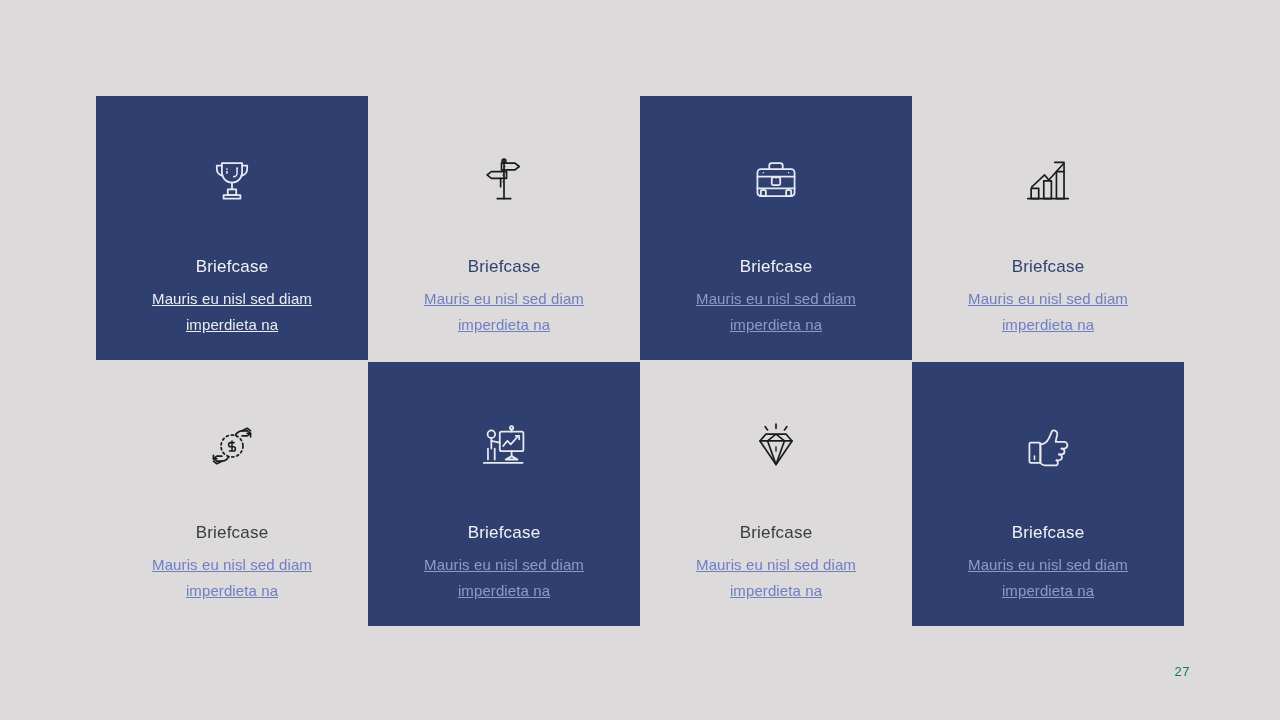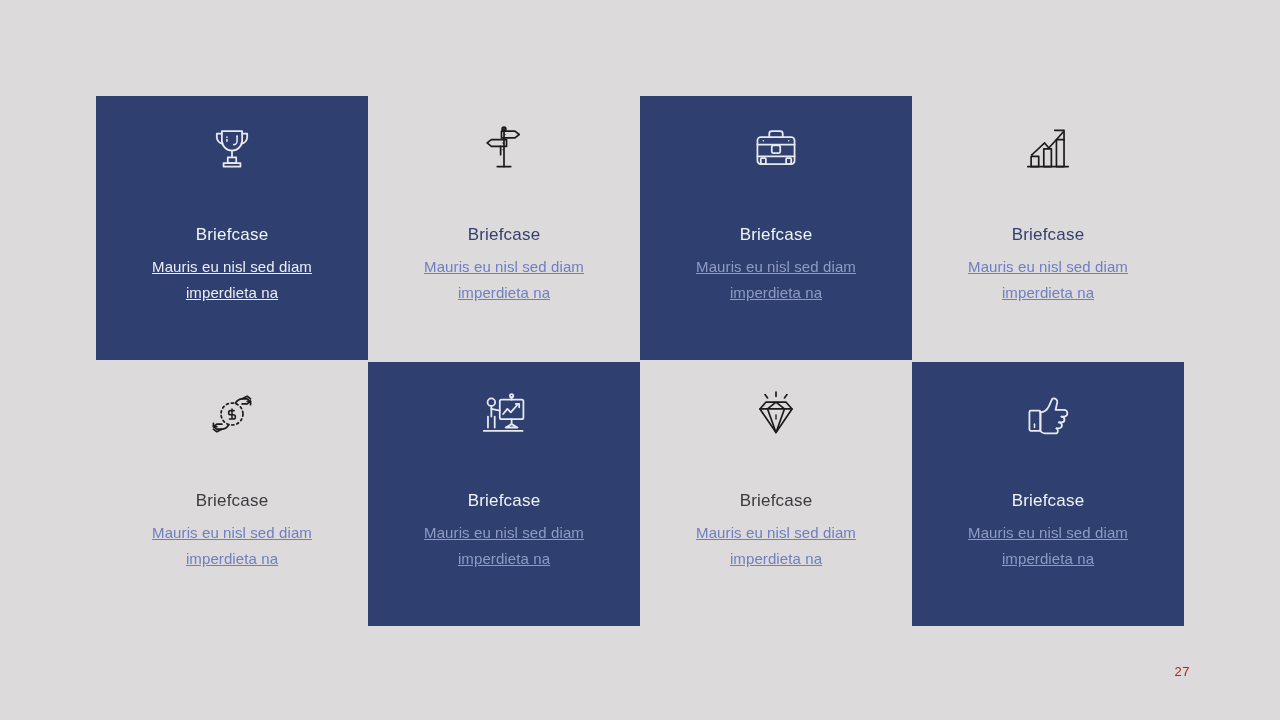--- a/index.html
+++ b/index.html
@@ -23,21 +23,21 @@
     height: 720px;
   }
 
   .card {
     position: absolute;
     width: 272px;
     height: 264px;
     display: flex;
     flex-direction: column;
     align-items: center;
-    padding-top: 20px;
+    padding-top: 52px;
   }
 
   .card.dark { background: #2f4070; }
   .card.light { background: transparent; }
 
   
   .r1 { top: 96px; }
   .r2 { top: 362px; }
 
   .c1 { left: 96px; }
@@ -82,21 +82,21 @@
   .d-white  { color: #eceef2; }
   .d-muted  { color: #8e9bc4; }
   .d-peri   { color: #6e7ec2; }
 
   
   #page-number {
     position: absolute;
     right: 90px;
     bottom: 41px;
     font-size: 13px;
-    color: #b91c1c;
+    color: #0f766e;
     letter-spacing: .5px;
   }
 </style>
 </head>
 <body>
 
 <div id="slide">
 
   <div class="card dark r1 c1">
     <span class="icon-wrap">

